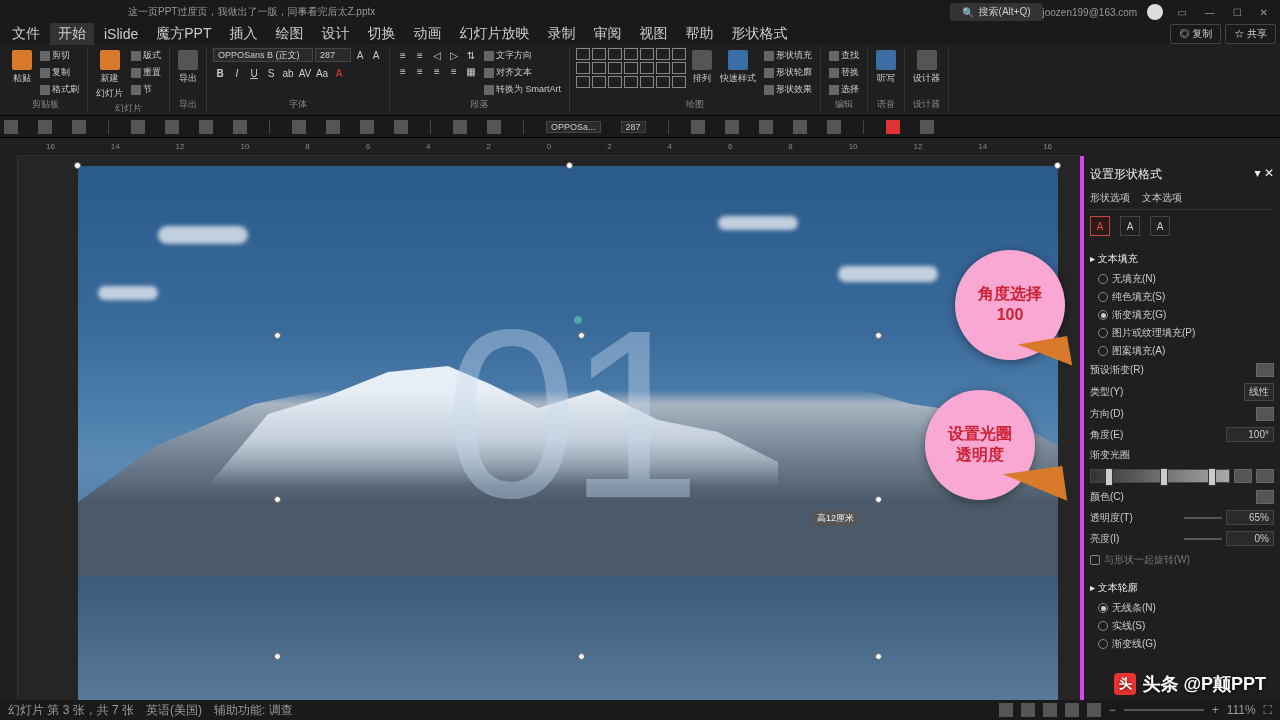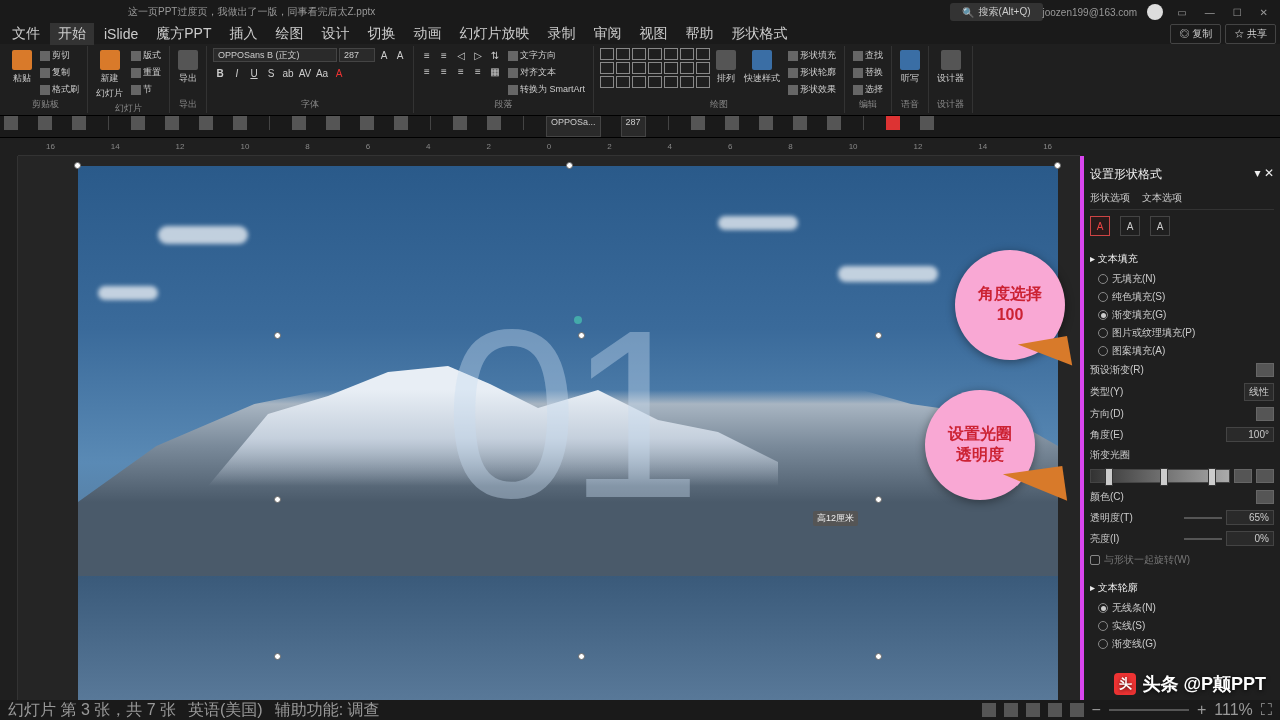--- a/index.html
+++ b/index.html
@@ -28,30 +28,30 @@
 .ribbon-group-label { font-size: 9px; color: #888; text-align: center; margin-top: auto; }
 .ribbon-content { display: flex; gap: 4px; flex: 1; align-items: flex-start; }
 .ribbon-btn-large { display: flex; flex-direction: column; align-items: center; gap: 2px; padding: 2px; cursor: pointer; }
 .ribbon-icon-large { width: 20px; height: 20px; background: #555; border-radius: 2px; }
 .ribbon-icon-large.orange { background: #d97a2a; }
 .ribbon-icon-large.blue { background: #3a6ea5; }
 .ribbon-btn-label { font-size: 9px; color: #ccc; }
 .ribbon-stack { display: flex; flex-direction: column; gap: 2px; }
 .ribbon-small { font-size: 9px; color: #ccc; padding: 1px 2px; display: flex; align-items: center; gap: 2px; cursor: pointer; }
 .ribbon-small-icon { width: 10px; height: 10px; background: #666; display: inline-block; }
-.font-select { background: #2a2a2a; border: 1px solid #444; color: #ccc; font-size: 9px; padding: 1px 4px; width: 124px; }
+.font-select { background: #2a2a2a; border: 1px solid #444; color: #ccc; font-size: 9px; padding: 1px 4px; width: 100px; }
 .font-size-select { background: #2a2a2a; border: 1px solid #444; color: #ccc; font-size: 9px; padding: 1px 4px; width: 36px; }
 .font-row { display: flex; gap: 2px; align-items: center; }
 .font-icons { display: flex; gap: 3px; }
 .font-btn { width: 14px; height: 14px; display: flex; align-items: center; justify-content: center; color: #ccc; font-size: 10px; cursor: pointer; }
 .shape-gallery { display: grid; grid-template-columns: repeat(7, 14px); gap: 2px; }
 .shape-item { width: 14px; height: 12px; border: 1px solid #888; }
 
 
-.quick-toolbar { height: 22px; background: #1a1a1a; border-bottom: 1px solid #000; display: flex; padding: 0 4px; gap: 20px; }
+.quick-toolbar { height: 22px; background: #1a1a1a; border-bottom: 1px solid #000; display: flex; align-items: center; padding: 0 4px; gap: 20px; }
 .qt-icon { width: 14px; height: 14px; background: #555; cursor: pointer; }
 .qt-sep { width: 1px; height: 14px; background: #444; margin: 0 2px; }
 .qt-select { background: #2a2a2a; border: 1px solid #444; color: #ccc; font-size: 9px; padding: 0 4px; }
 
 
 .main { display: flex; height: 560px; }
 .ruler-v { width: 18px; background: #1f1f1f; border-right: 1px solid #333; position: relative; }
 .ruler-h { height: 18px; background: #1f1f1f; border-bottom: 1px solid #333; position: relative; }
 .ruler-h-container { display: flex; }
 .ruler-corner { width: 18px; height: 18px; background: #1f1f1f; }
@@ -104,21 +104,21 @@
 
 .callout { position: absolute; width: 110px; height: 110px; border-radius: 50%; background: #f9a8d4; display: flex; flex-direction: column; align-items: center; justify-content: center; box-shadow: 0 2px 10px rgba(0,0,0,.4); }
 .callout-text { color: #c23; font-size: 16px; font-weight: bold; text-align: center; line-height: 1.3; }
 .callout1 { right: 215px; top: 250px; }
 .callout2 { right: 245px; top: 390px; }
 .callout-arrow { position: absolute; width: 0; height: 0; }
 .arrow1 { right: 210px; top: 340px; border-left: 50px solid transparent; border-top: 30px solid #d87a2a; transform: rotate(-10deg); }
 .arrow2 { right: 215px; top: 470px; border-left: 60px solid transparent; border-top: 35px solid #d87a2a; transform: rotate(-8deg); }
 
 
-.statusbar { position: absolute; bottom: 0; left: 0; right: 0; height: 20px; background: #1a1a1a; display: flex; align-items: center; padding: 0 8px; font-size: 16px; color: #999; gap: 12px; }
+.statusbar { position: absolute; bottom: 0; left: 0; right: 0; height: 20px; background: #1a1a1a; display: flex; align-items: center; padding: 0 8px; font-size: 12px; color: #999; gap: 12px; }
 .statusbar-right { margin-left: auto; display: flex; align-items: center; gap: 8px; }
 .zoom-slider { width: 80px; height: 2px; background: #555; }
 
 
 .watermark { position: absolute; right: 14px; bottom: 24px; display: flex; align-items: center; gap: 6px; color: #fff; font-size: 18px; font-weight: bold; text-shadow: 0 1px 4px rgba(0,0,0,.8); }
 .wm-logo { width: 22px; height: 22px; border-radius: 4px; background: #e33; display: flex; align-items: center; justify-content: center; color: #fff; font-size: 13px; }
 </style>
 </head>
 <body>
 

